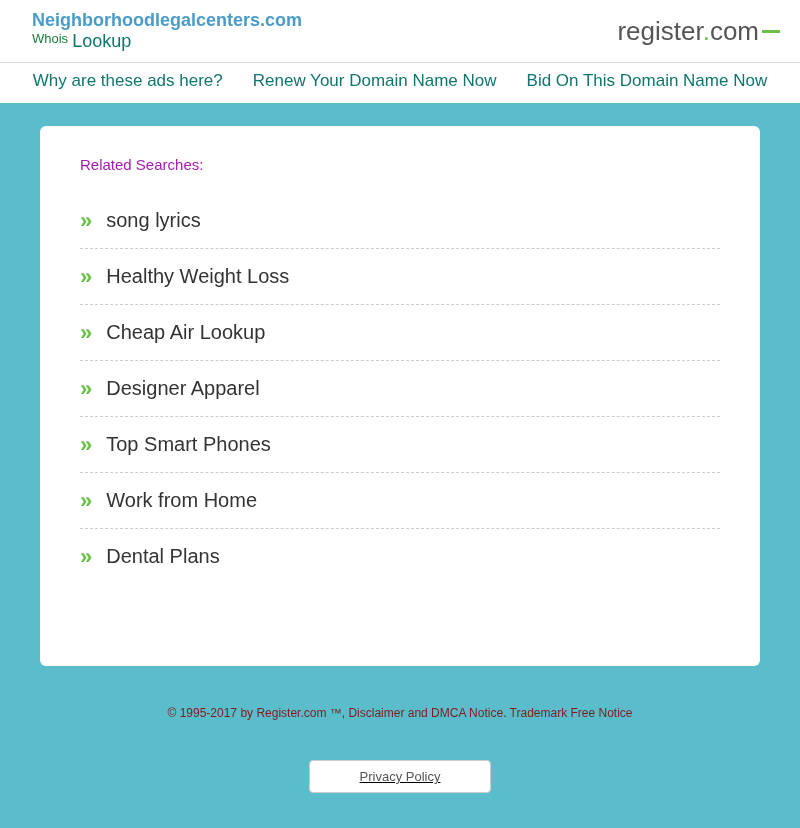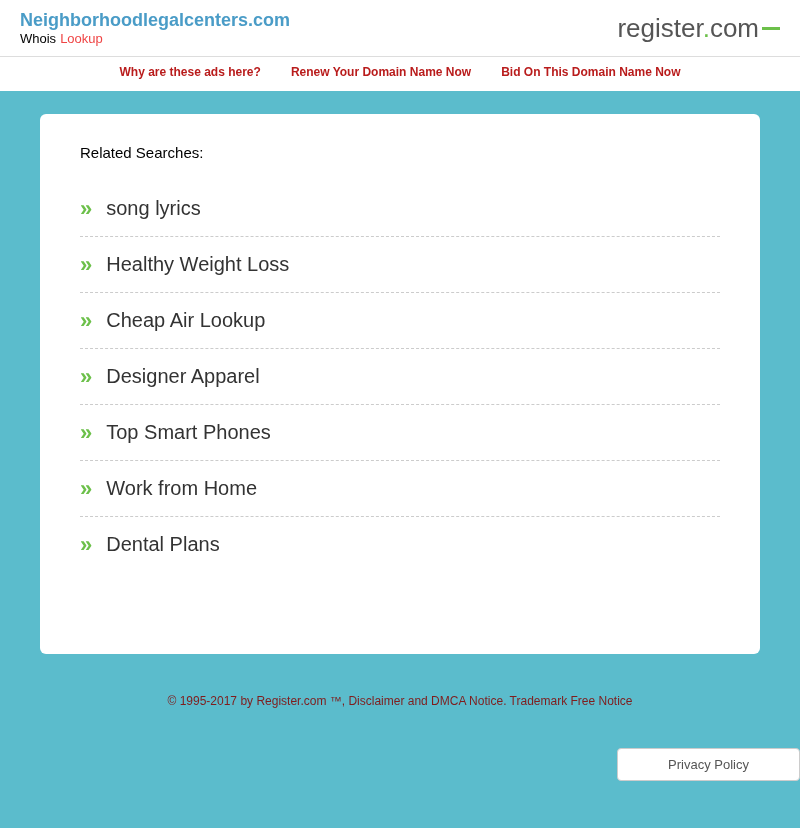--- a/index.html
+++ b/index.html
@@ -21,74 +21,74 @@
       padding: 10px 20px;
       display: flex;
       align-items: center;
       justify-content: space-between;
       border-bottom: 1px solid #ddd;
     }
 
     .header-left {
       display: flex;
       flex-direction: column;
+      margin-left: 12px;
     }
 
     .domain-name {
       color: #4a9cc7;
       font-size: 18px;
       font-weight: bold;
       text-decoration: none;
     }
 
     .whois-lookup {
-      color: #000000;
+      color: #15803d;
       font-size: 13px;
       text-decoration: none;
     }
 
     .register-logo {
       display: flex;
       align-items: center;
     }
 
     
     .nav-bar {
       background-color: #ffffff;
       padding: 8px 20px 12px;
       display: flex;
       justify-content: center;
       gap: 30px;
       border-bottom: 3px solid #5bbccc;
     }
 
     .nav-bar a {
-      color: #b91c1c;
-      font-size: 12px;
+      color: #0f766e;
+      font-size: 17px;
       text-decoration: none;
-      font-weight: bold;
     }
 
     
     .main-content {
       padding: 20px;
       display: flex;
       justify-content: center;
     }
 
     .search-box {
       background-color: #ffffff;
       border-radius: 6px;
       padding: 30px 40px 40px;
       width: 720px;
       min-height: 540px;
     }
 
     .related-searches-label {
-      color: #000000;
+      color: #a21caf;
       font-size: 15px;
       margin-bottom: 20px;
     }
 
     .search-item {
       display: flex;
       align-items: center;
       padding: 16px 0;
       border-bottom: 1px dashed #ccc;
       cursor: pointer;
@@ -121,22 +121,23 @@
     
     .footer {
       text-align: center;
       padding: 20px;
       color: #7f1d1d;
       font-size: 12px;
     }
 
     .privacy-btn-container {
       display: flex;
-      justify-content: flex-end;
+      justify-content: center;
       margin-top: 20px;
+      text-decoration: underline;
     }
 
     .privacy-btn {
       background-color: #ffffff;
       border: 1px solid #ccc;
       border-radius: 4px;
       padding: 8px 50px;
       font-size: 13px;
       color: #555;
       cursor: pointer;
@@ -165,21 +166,21 @@
     }
   </style>
 </head>
 <body>
 
 <div class="header">
   <div class="header-left">
     <a class="domain-name">Neighborhoodlegalcenters.com</a>
     <div style="display:flex; gap:4px;">
       <a class="whois-lookup">Whois</a>
-      <span style="color:#ef4444; font-size:13px;">Lookup</span>
+      <span style="color:#0f766e; font-size:18px;">Lookup</span>
     </div>
   </div>
   <div class="register-logo">
     <span class="logo-register">
       register<span class="logo-dot">.</span>com<span class="logo-line"></span>
     </span>
   </div>
 </div>
 
 <nav class="nav-bar">

